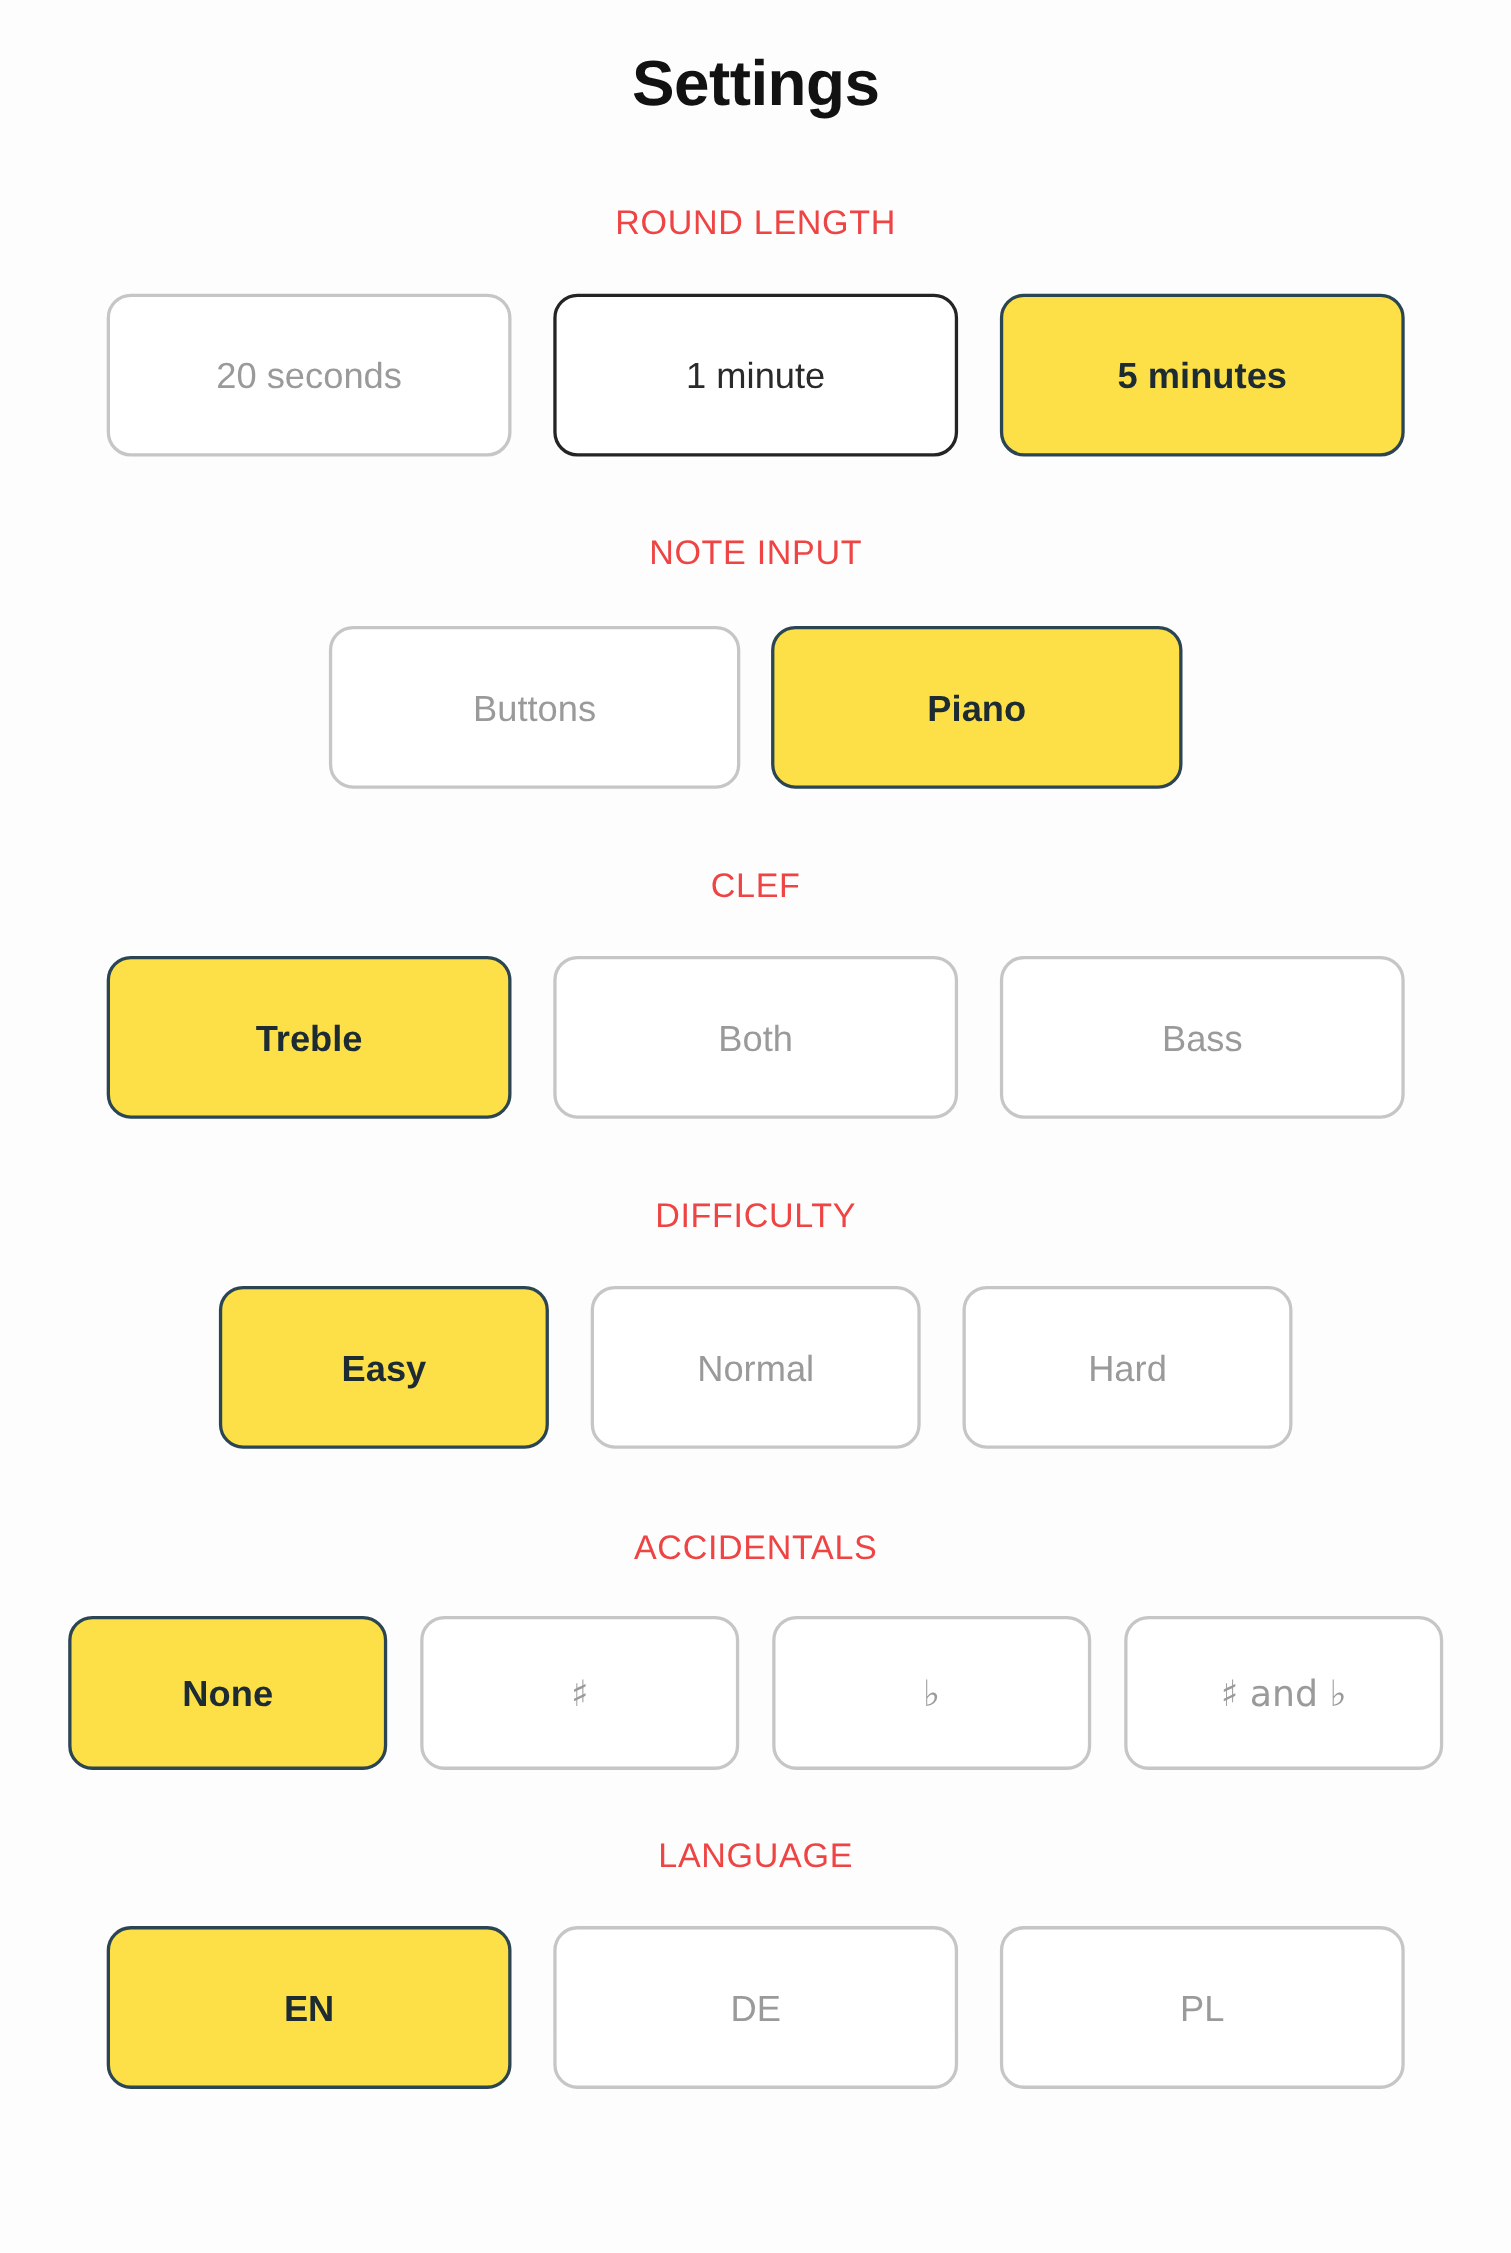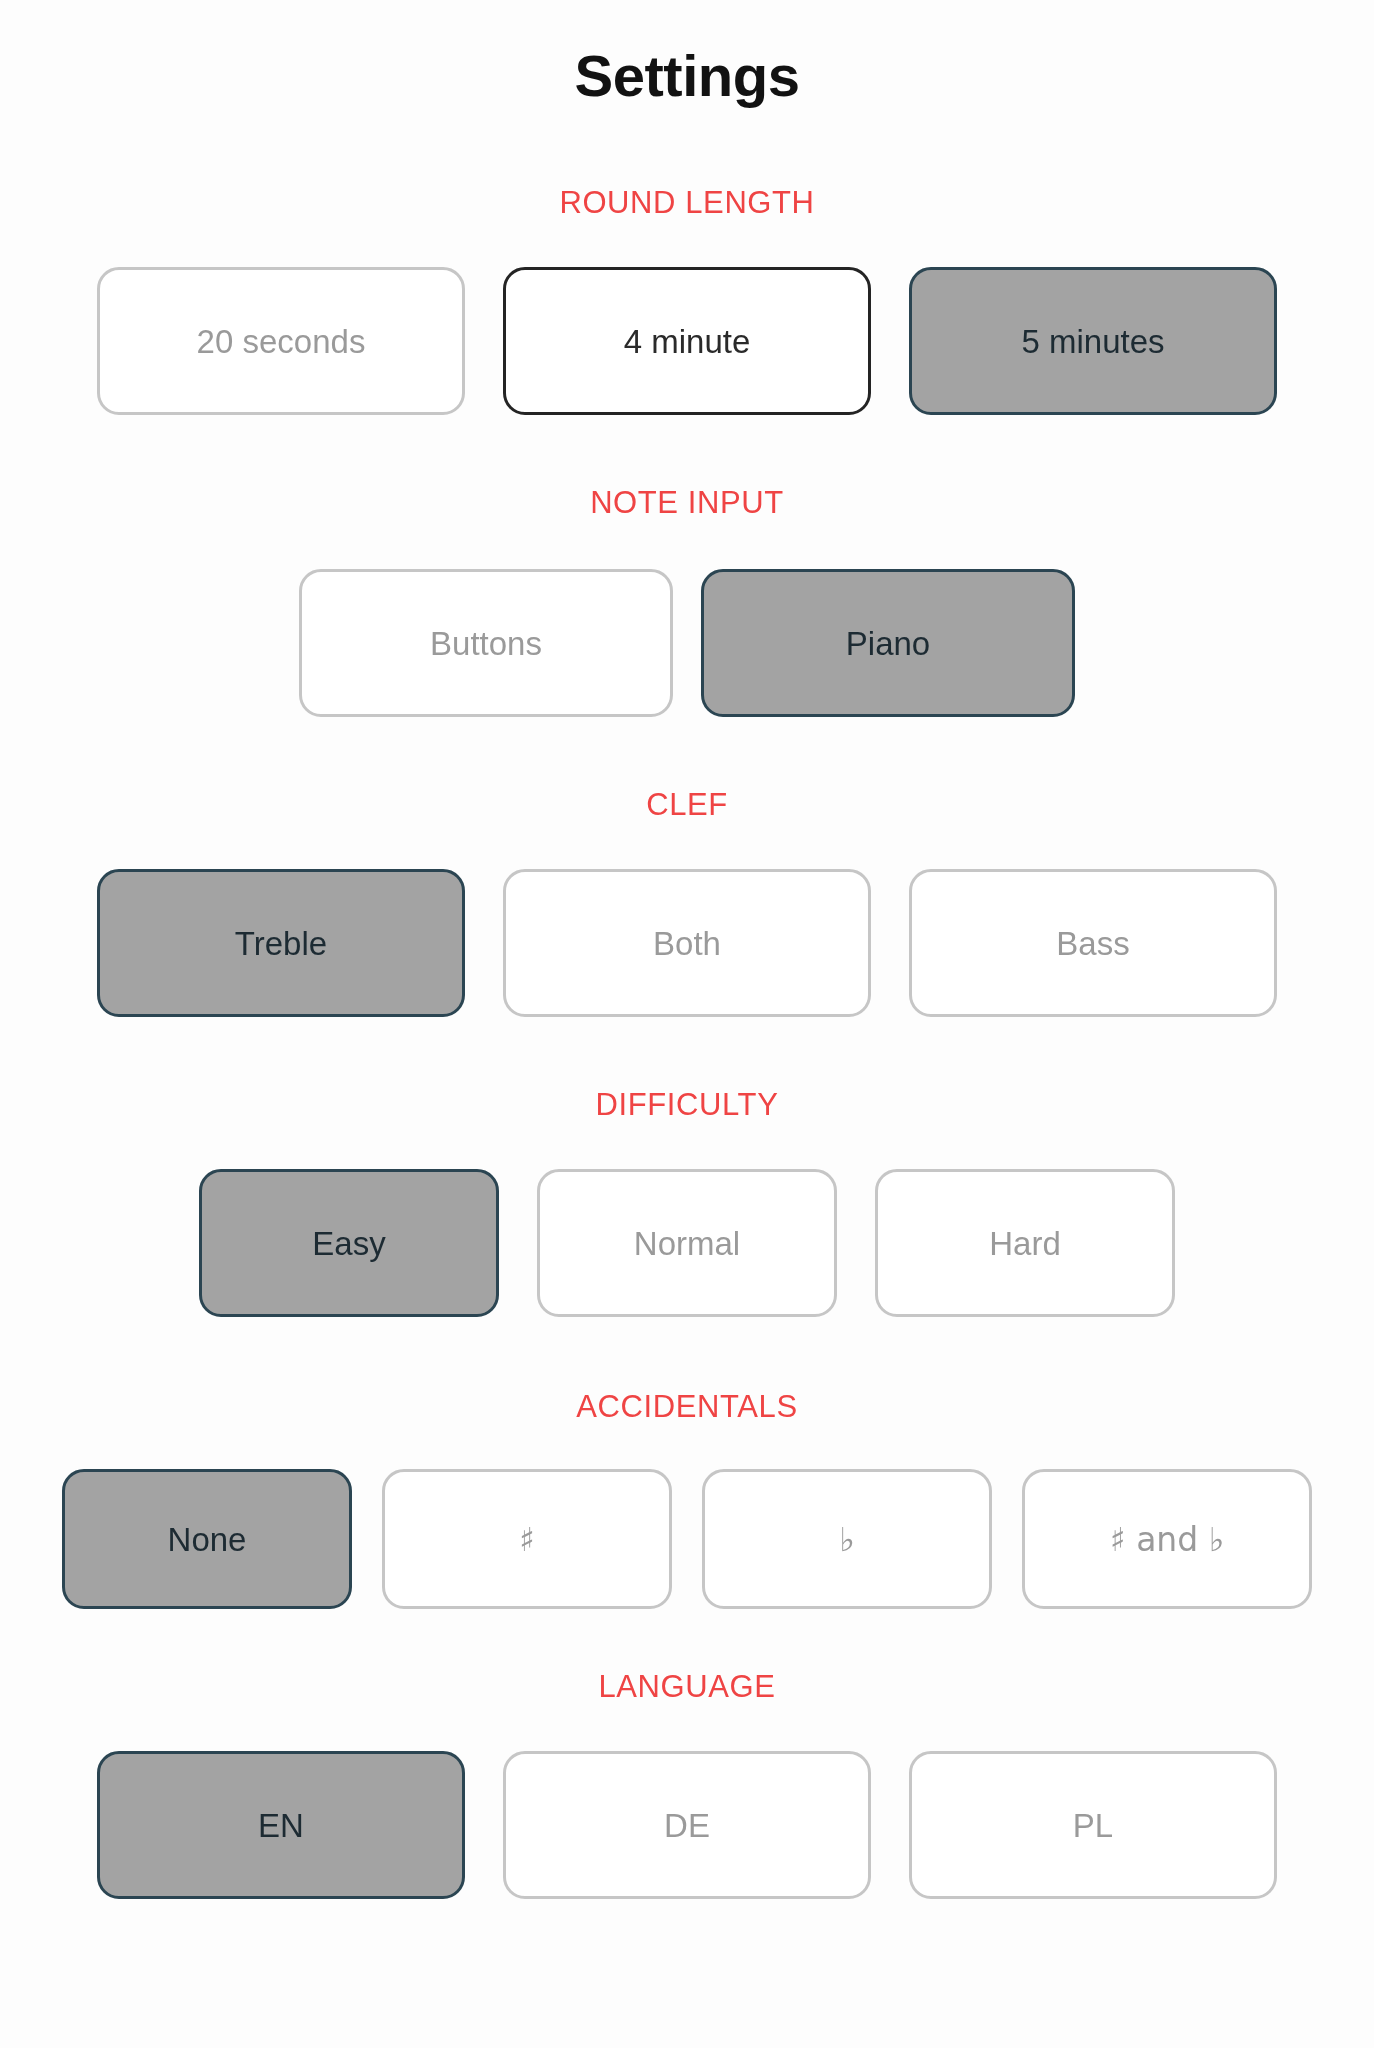--- a/index.html
+++ b/index.html
@@ -66,23 +66,24 @@
     display: flex;
     align-items: center;
     justify-content: center;
     text-align: center;
     cursor: pointer;
     line-height: 1;
     white-space: nowrap;
   }
 
   .opt-btn.selected {
-    background: #a3a3a3;
+    background: #fde047;
     border-color: #2b4552;
     color: #1d2b33;
+    font-weight: bold;
   }
 
   .opt-btn.focused {
     background: #ffffff;
     border-color: #242424;
     color: #2a2a2a;
   }
 
   
   #row-round-length .opt-btn { width: 368px;  height: 148px; }
@@ -117,21 +118,21 @@
 <body>
 
 <div class="screen">
 
   <h1 class="page-title">Settings</h1>
 
   <div class="section" id="sec-round-length">
     <div class="section-label">ROUND LENGTH</div>
     <div class="btn-row" id="row-round-length">
       <button class="opt-btn">20 seconds</button>
-      <button class="opt-btn focused">4 minute</button>
+      <button class="opt-btn focused">1 minute</button>
       <button class="opt-btn selected">5 minutes</button>
     </div>
   </div>
 
   <div class="section" id="sec-note-input">
     <div class="section-label">NOTE INPUT</div>
     <div class="btn-row" id="row-note-input">
       <button class="opt-btn">Buttons</button>
       <button class="opt-btn selected">Piano</button>
     </div>

